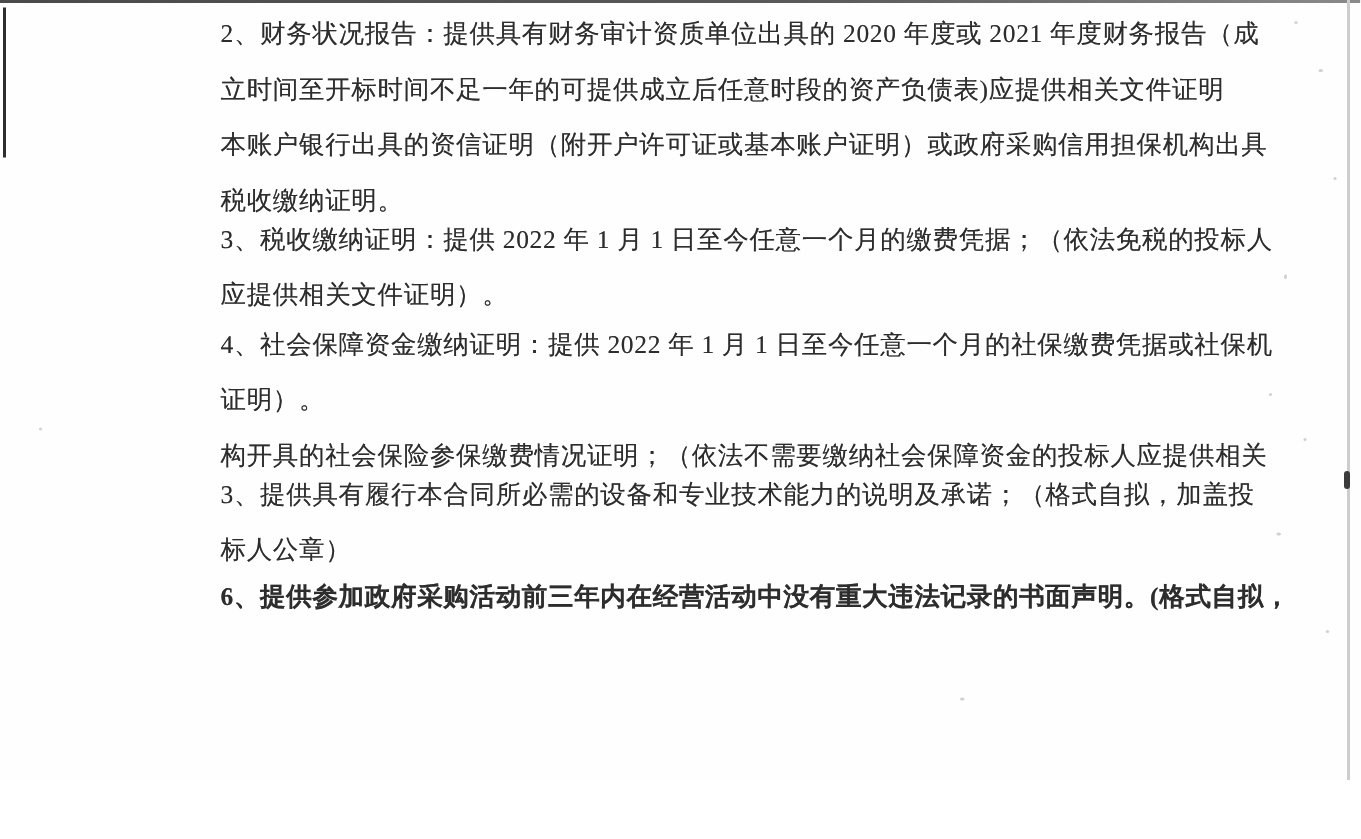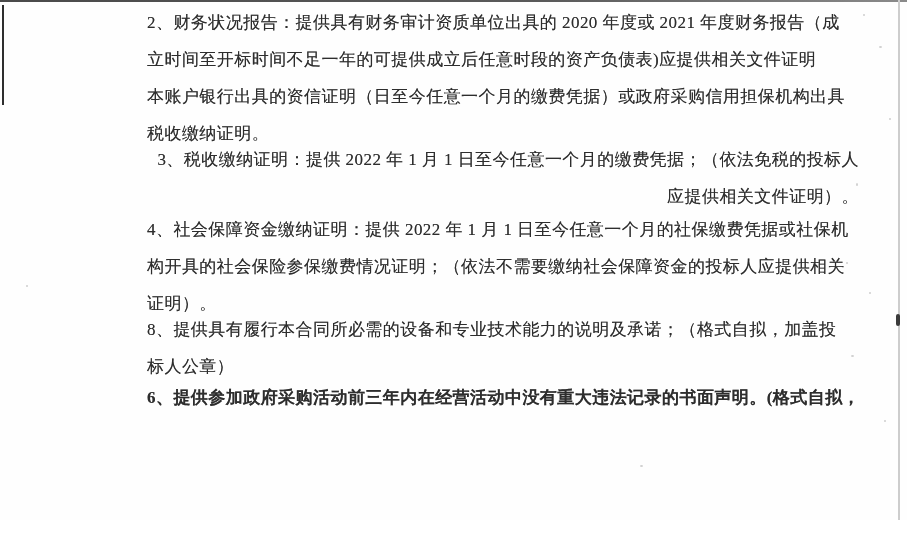--- a/index.html
+++ b/index.html
@@ -38,21 +38,21 @@
     background: #1f1f1f;
   }
   
   .doc {
     position: absolute; left: 147px; top: 0;
     width: 712px;
     color: #2d2d2d;
   }
   .para { position: absolute; left: 0; width: 712px; }
   .para-2 { top: 4px; }
-  .para-3 { top: 141px; text-align: right; }
+  .para-3 { top: 141px; }
   .para-4 { top: 211px; }
   .para-5 { top: 311px; }
   .para-6 { top: 379px; font-weight: bold; }
   .doc-line {
     font-size: 17px;
     line-height: 37px;
     letter-spacing: 0.45px;
     white-space: nowrap;
     text-shadow: 0 0 0.4px rgba(45,45,45,0.55);
   }
@@ -84,37 +84,37 @@
   <div class="speck" style="left:869px;top:292px;width:2px;height:2px;"></div>
   <div class="speck" style="left:884px;top:420px;width:2px;height:2px;"></div>
   <div class="speck" style="left:26px;top:285px;width:2px;height:2px;"></div>
   <div class="speck" style="left:640px;top:465px;width:3px;height:2px;"></div>
 
   <div class="doc">
 
     <div class="para para-2">
       <div class="doc-line">2、财务状况报告：提供具有财务审计资质单位出具的 2020 年度或 2021 年度财务报告（成</div>
       <div class="doc-line">立时间至开标时间不足一年的可提供成立后任意时段的资产负债表)应提供相关文件证明</div>
-      <div class="doc-line">本账户银行出具的资信证明（日至今任意一个月的缴费凭据）或政府采购信用担保机构出具</div>
+      <div class="doc-line">本账户银行出具的资信证明（附开户许可证或基本账户证明）或政府采购信用担保机构出具</div>
       <div class="doc-line">税收缴纳证明。</div>
     </div>
 
     <div class="para para-3">
       <div class="doc-line">3、税收缴纳证明：提供 2022 年 1 月 1 日至今任意一个月的缴费凭据；（依法免税的投标人</div>
       <div class="doc-line">应提供相关文件证明）。</div>
     </div>
 
     <div class="para para-4">
       <div class="doc-line">4、社会保障资金缴纳证明：提供 2022 年 1 月 1 日至今任意一个月的社保缴费凭据或社保机</div>
+      <div class="doc-line">证明）。</div>
       <div class="doc-line">构开具的社会保险参保缴费情况证明；（依法不需要缴纳社会保障资金的投标人应提供相关</div>
-      <div class="doc-line">证明）。</div>
     </div>
 
     <div class="para para-5">
-      <div class="doc-line">8、提供具有履行本合同所必需的设备和专业技术能力的说明及承诺；（格式自拟，加盖投</div>
+      <div class="doc-line">3、提供具有履行本合同所必需的设备和专业技术能力的说明及承诺；（格式自拟，加盖投</div>
       <div class="doc-line">标人公章）</div>
     </div>
 
     <div class="para para-6">
       <div class="doc-line">6、提供参加政府采购活动前三年内在经营活动中没有重大违法记录的书面声明。(格式自拟，</div>
     </div>
 
   </div>
 </div>
 

